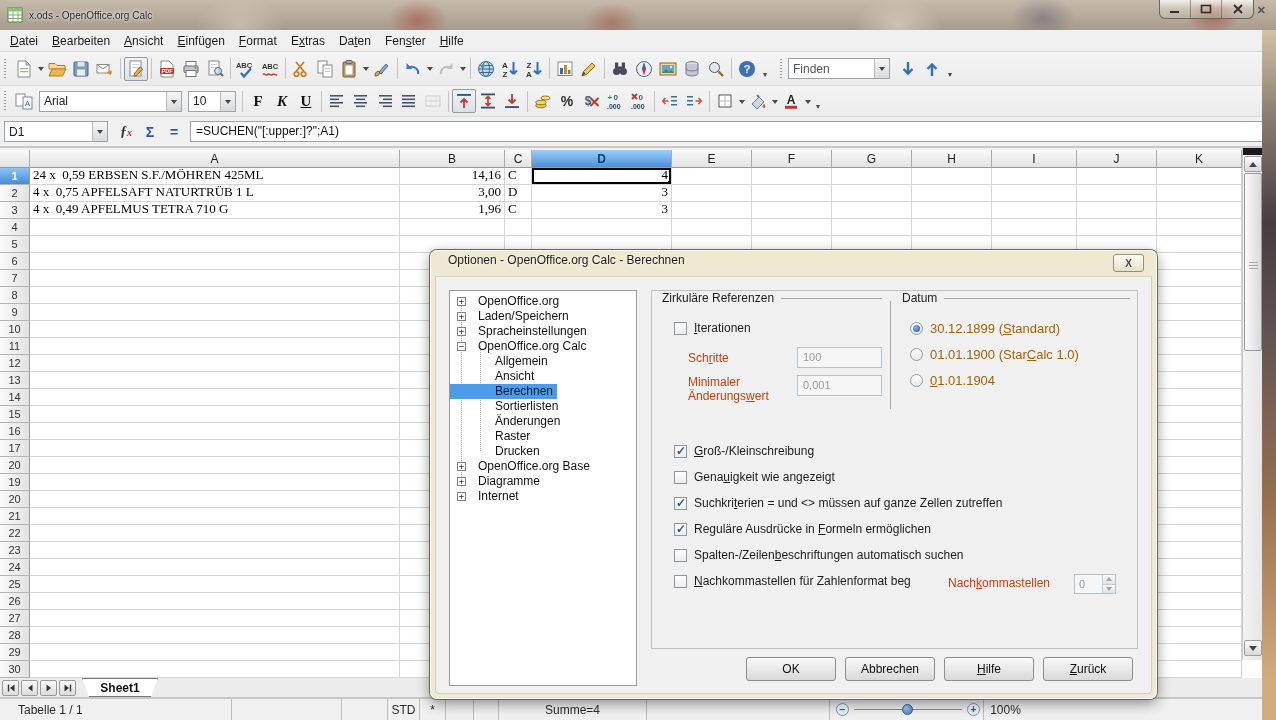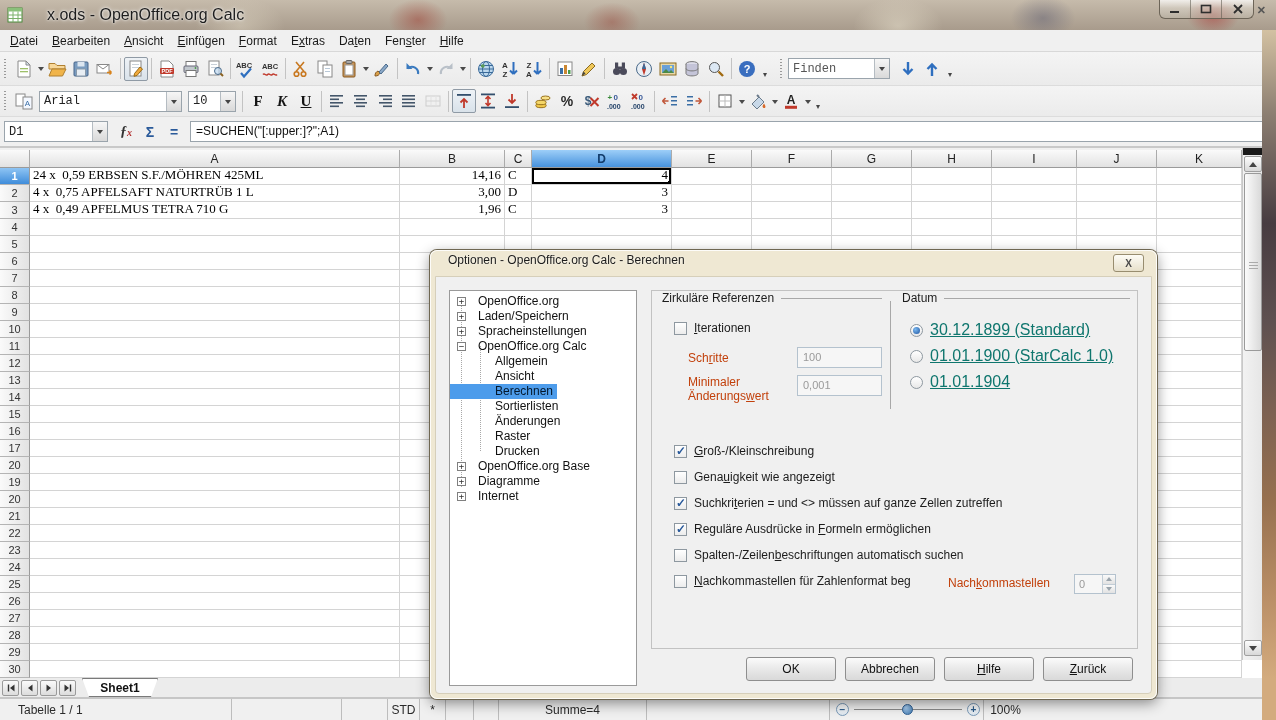--- a/index.html
+++ b/index.html
@@ -12,21 +12,21 @@
     background:
       radial-gradient(42px 30px at 418px 20px, rgba(158,62,50,.50), transparent 70%),
       radial-gradient(40px 28px at 612px 22px, rgba(150,62,50,.40), transparent 70%),
       radial-gradient(46px 32px at 1043px 18px, rgba(92,92,112,.48), transparent 70%),
       radial-gradient(38px 28px at 1213px 15px, rgba(165,42,40,.52), transparent 70%),
       radial-gradient(64px 40px at 898px 26px, rgba(242,236,216,.45), transparent 70%),
       radial-gradient(64px 40px at 240px 26px, rgba(242,236,216,.35), transparent 70%),
       linear-gradient(180deg,#c6bbab,#a89b8c);
     display:flex; align-items:center; }
   #title-icon { width:16px; height:16px; margin:0 6px 0 7px; }
-  #title-text { font-size:16px; color:#1d1d1d; text-shadow:0 0 4px rgba(255,255,255,.9), 0 0 2px rgba(255,255,255,.9);margin-left:18px; }
+  #title-text { font-size:10px; color:#1d1d1d; text-shadow:0 0 4px rgba(255,255,255,.9), 0 0 2px rgba(255,255,255,.9); }
   #win-controls { position:absolute; top:0; right:22px; display:flex; height:19px;
     border:1px solid #6d6558; border-top:none; border-radius:0 0 6px 6px; overflow:hidden;
     background:linear-gradient(180deg, rgba(255,255,255,.75), rgba(220,215,205,.55) 45%, rgba(190,183,170,.55)); }
   .wbtn { width:31px; height:100%; display:flex; align-items:center; justify-content:center; border-right:1px solid rgba(90,85,75,.55); }
   .wbtn:last-child { border-right:none; }
 
   
   #menubar { position:absolute; left:0; top:30px; width:1263px; height:22px; background:#f0f0f0;
     border-bottom:1px solid #d8d8d8; display:flex; align-items:stretch; padding-left:3px; }
   .menu-item { font-size:12px; color:#1a1a1a; padding:4px 7px 0 7px; }
@@ -43,21 +43,21 @@
   .tbtn { width:24px; height:24px; display:flex; align-items:center; justify-content:center; border:1px solid transparent; border-radius:2px; }
   .tbtn svg { width:20px; height:20px; }
   .tbtn.pressed { border:1px solid #8f9aa5; background:linear-gradient(180deg,#eef2f6,#d9e2ea); }
   .tbtn.disabled { opacity:.38; filter:grayscale(70%); }
   .dd { width:9px; height:24px; display:flex; align-items:center; justify-content:center; }
   .dd::after { content:""; border:3px solid transparent; border-top:4px solid #4a4a4a; margin-top:4px; }
   .overflow { width:12px; height:24px; display:flex; align-items:flex-end; justify-content:center; padding-bottom:2px; font-size:8px; color:#444; }
   .glyph { font-family:"Liberation Serif", serif; font-weight:bold; font-size:15px; color:#141414; width:20px; text-align:center; }
   .glyph.it { font-style:italic; }
   .glyph.un { text-decoration:underline; }
-  .combo { height:21px; background:#fff; border:1px solid #9aa4ac; display:flex; align-items:center;font-family:Liberation Mono, monospace; }
+  .combo { height:21px; background:#fff; border:1px solid #9aa4ac; display:flex; align-items:center; }
   .combo .cval { flex:1; font-size:12px; color:#222; padding:0 4px; white-space:nowrap; overflow:hidden; }
   .combo .cbtn { width:15px; height:100%; border-left:1px solid #b5bcc2; background:linear-gradient(180deg,#f6f6f6,#d9d9d9); display:flex; align-items:center; justify-content:center; }
   .combo .cbtn::after { content:""; border:3px solid transparent; border-top:4px solid #444; margin-top:4px; }
 
   
   #formulabar { position:absolute; left:0; top:117px; width:1276px; height:31px; background:#f0f0f0;
     border-bottom:2px solid #c9c9c9; display:flex; align-items:center; }
   #name-box { width:104px; margin-left:4px; }
   .fico { width:24px; height:22px; display:flex; align-items:center; justify-content:center; font-size:14px; font-weight:bold; color:#2a5a9a; }
   #fx-label { font-family:"Liberation Serif",serif; font-style:italic; color:#333; }
@@ -146,21 +146,21 @@
 
   .cbrow { position:absolute; display:flex; align-items:center; gap:7px; }
   .cb { width:13px; height:13px; border:1px solid #8e98a0; background:linear-gradient(180deg,#fff,#ececec); position:relative; flex:none; }
   .cb.on::after { content:"\2713"; position:absolute; left:1px; top:-2px; font-size:12px; font-weight:bold; color:#27589a; }
   .cblabel { font-size:12px; color:#1c1c1c; white-space:nowrap; }
   .dimlabel { color:#c2410c; }
   .rbrow { position:absolute; display:flex; align-items:center; gap:7px; }
   .rb { width:13px; height:13px; border-radius:50%; border:1px solid #8e98a0; background:linear-gradient(180deg,#fff,#e8e8e8); position:relative; flex:none; }
   .rb.sel::after { content:""; position:absolute; left:2px; top:2px; right:2px; bottom:2px; border-radius:50%;
     background:radial-gradient(circle at 35% 35%, #7ab8f0, #1f55a0); }
-  .rblabel { font-size:16px; color:#0f766e; white-space:nowrap;text-decoration:underline; }
+  .rblabel { font-size:13px; color:#a16207; white-space:nowrap; }
 
   .inp-dis { position:absolute; width:85px; height:21px; background:#f6f6f6; border:1px solid #b4c2ce; color:#9a9a9a;
     font-size:11px; padding:3px 5px; }
   #min-label { position:absolute; width:105px; line-height:14px; }
   #spin { position:absolute; left:422px; top:283px; width:42px; height:20px; border:1px solid #b4c2ce; background:#f6f6f6; display:flex; }
   #spin .val { flex:1; font-size:11px; color:#9a9a9a; padding:3px 4px; }
   #spin .sbcol { width:13px; border-left:1px solid #c2cdd6; display:flex; flex-direction:column; }
   #spin .sbcol div { flex:1; background:linear-gradient(180deg,#fafafa,#e2e2e2); display:flex; align-items:center; justify-content:center; }
   #spin .sbcol div:first-child { border-bottom:1px solid #c2cdd6; }
   .mini-tri-up { width:0; height:0; border:3px solid transparent; border-bottom:4px solid #9aa4ac; margin-top:-3px; }

